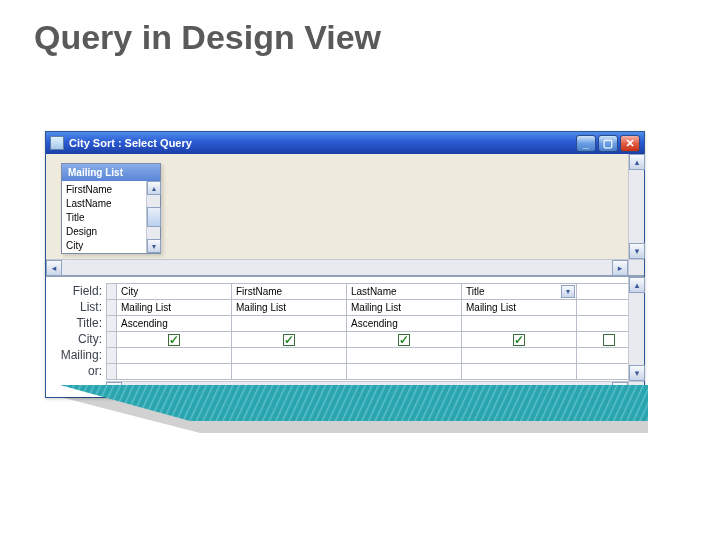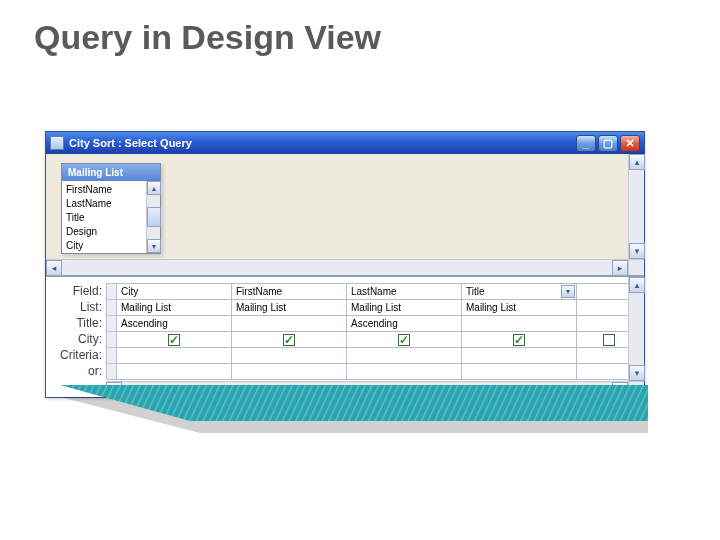--- a/index.html
+++ b/index.html
@@ -267,21 +267,21 @@
     </div>
     <div class="scroll-corner"></div>
   </div>
 
   <div class="grid-pane">
     <div class="grid-labels">
       <div>Field:</div>
       <div>List:</div>
       <div>Title:</div>
       <div>City:</div>
-      <div>Criteria:</div>
+      <div>Mailing:</div>
       <div>or:</div>
     </div>
 
     <table class="grid-table">
       <colgroup>
         <col style="width:10px">
         <col class="c">
           <col class="c">
           <col class="c">
           <col class="c">

